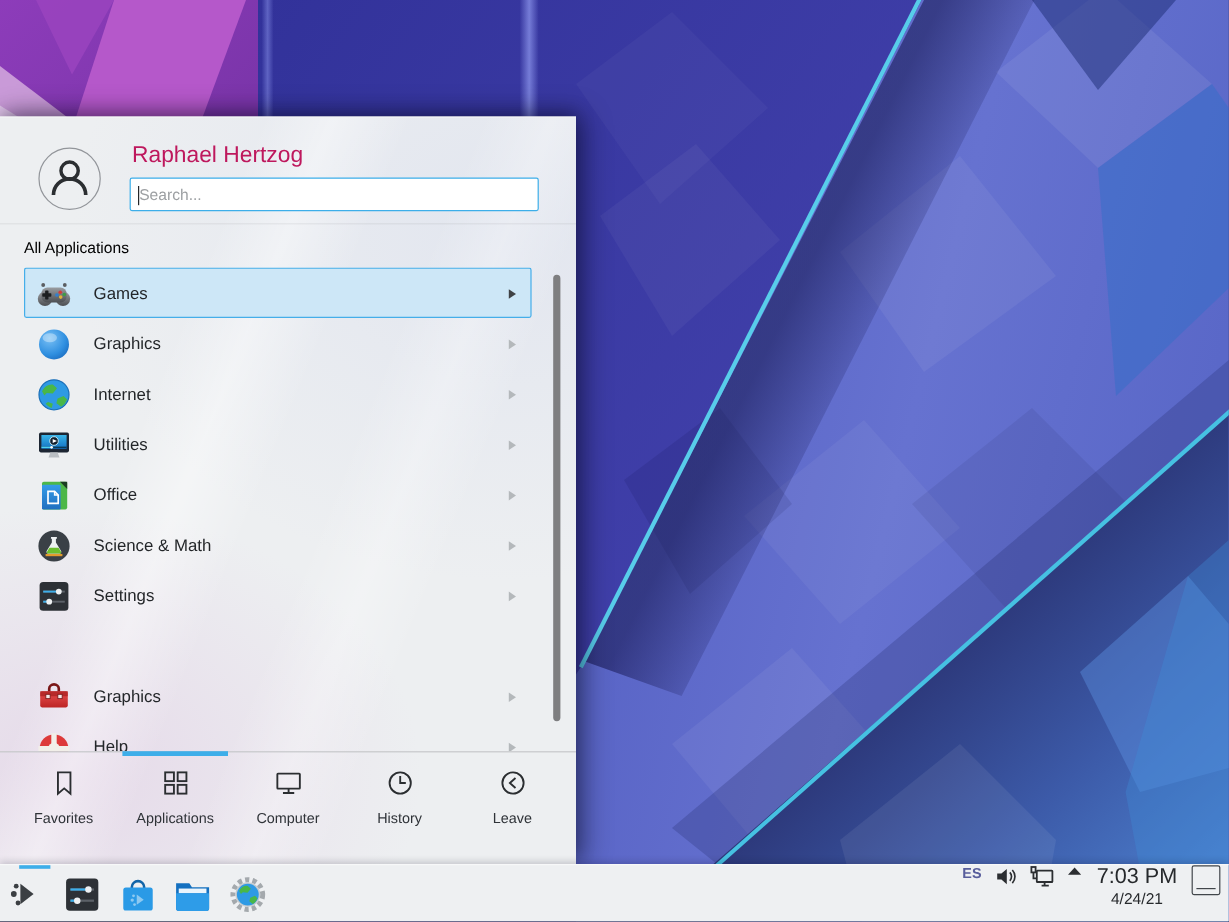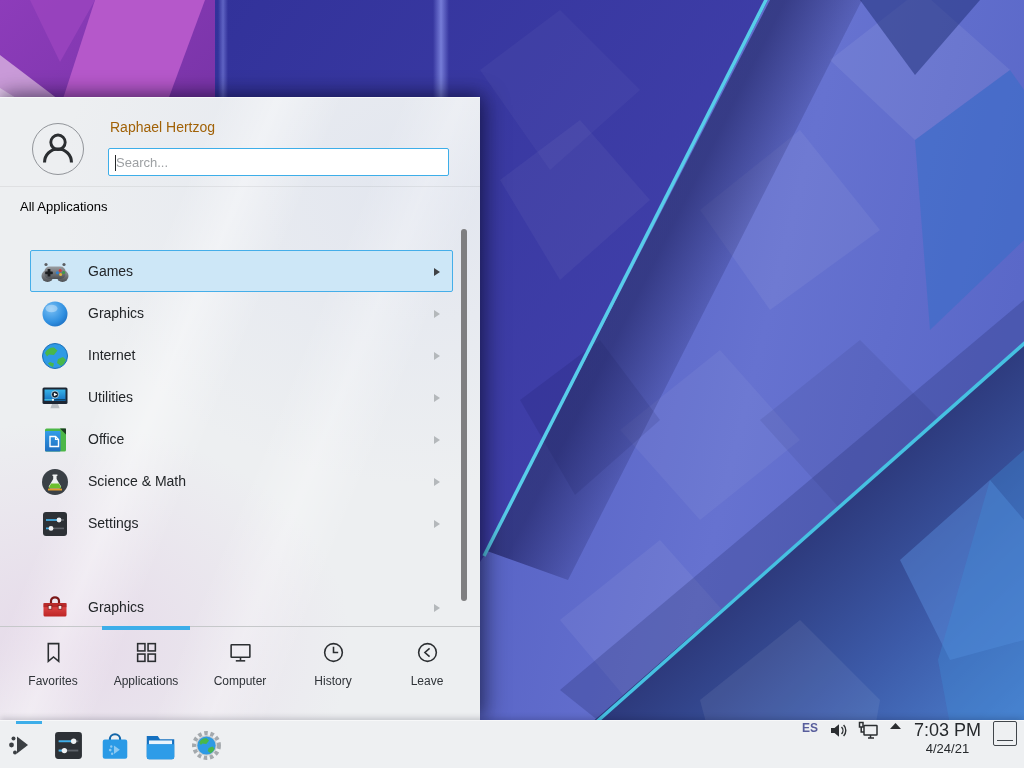--- a/index.html
+++ b/index.html
@@ -14,34 +14,34 @@
     border-top:1px solid rgba(255,255,255,.55); }
   .menu-panel .tint { position:absolute; inset:0; pointer-events:none;
     background:
       linear-gradient(112deg, rgba(255,255,255,0) 30%, rgba(255,255,255,.40) 38%, rgba(255,255,255,0) 47%),
       linear-gradient(112deg, rgba(255,255,255,0) 55%, rgba(255,255,255,.28) 63%, rgba(255,255,255,0) 71%),
       radial-gradient(ellipse 420px 320px at 12% 88%, rgba(214,172,216,.32), rgba(214,172,216,0) 70%),
       radial-gradient(ellipse 520px 420px at 88% 15%, rgba(188,198,232,.22), rgba(188,198,232,0) 70%); }
 
   .avatar { position:absolute; left:32px; top:25px; width:52px; height:52px; border-radius:50%;
     border:1px solid #92959a; }
-  .user-name { position:absolute; left:110px; top:21px; font-size:14px; color:#a16207; }
+  .user-name { position:absolute; left:110px; top:21px; font-size:19px; color:#be185d; }
   .search-box { position:absolute; left:108px; top:50px; width:341px; height:28px;
     background:#ffffff; border:1px solid #3daee9; border-radius:2px; }
   .search-box input { position:absolute; inset:0; border:none; outline:none; background:transparent;
     font-family:inherit; font-size:13px; color:#232629; padding:0 8px 0 7px; }
   .search-box input::placeholder { color:#9da0a3; opacity:1; }
   .search-caret { position:absolute; left:6px; top:6px; width:1px; height:16px; background:#232629; }
   .header-sep { position:absolute; left:0; top:88px; width:100%; height:1px; background:rgba(0,0,0,.06); }
 
   .section-label { position:absolute; left:20px; top:101px; font-size:13px; color:#000000; }
 
   .app-list { position:absolute; left:0; top:125px; width:480px; height:403px; overflow:hidden; }
-  .app-row { position:absolute; left:30px; width:423px; height:42px; border:1px solid transparent;
-    border-radius:2px;margin-top:27px; }
+  .app-row { position:absolute; left:20px; width:423px; height:42px; border:1px solid transparent;
+    border-radius:2px; }
   .app-row.selected { background:#cde7f7; border-color:#45aee9; }
   .app-icon { position:absolute; left:9px; top:6px; width:30px; height:30px; }
   .app-label { position:absolute; left:57px; top:12px; font-size:14px; color:#232629; }
   .row-arrow { position:absolute; right:12px; top:17px; width:0; height:0;
     border-left:6px solid #b4b8bb; border-top:4.5px solid transparent; border-bottom:4.5px solid transparent; }
   .app-row.selected .row-arrow { border-left-color:#3f4245; }
 
   .scroll-thumb { position:absolute; left:461px; top:131px; width:6px; height:372px;
     background:#7e7e80; border-radius:3px; }
 

